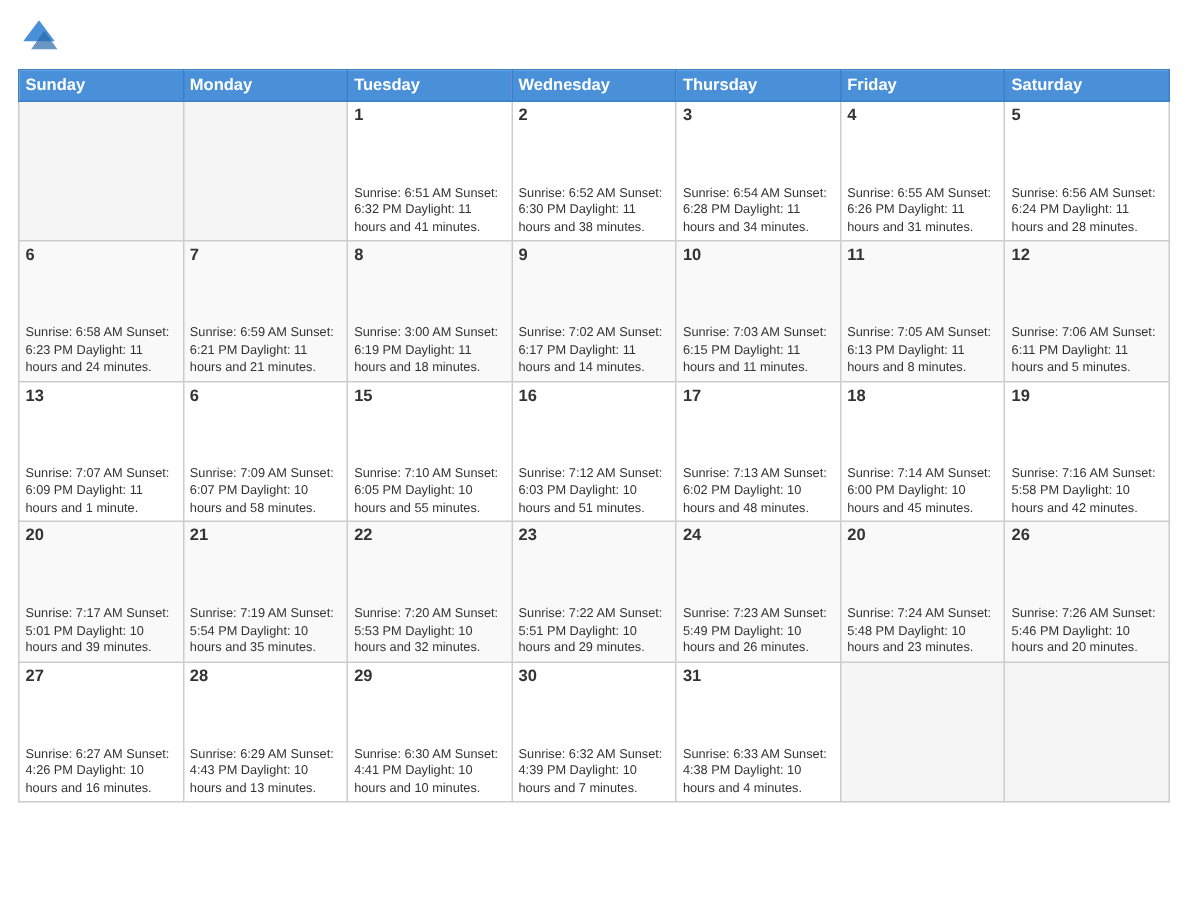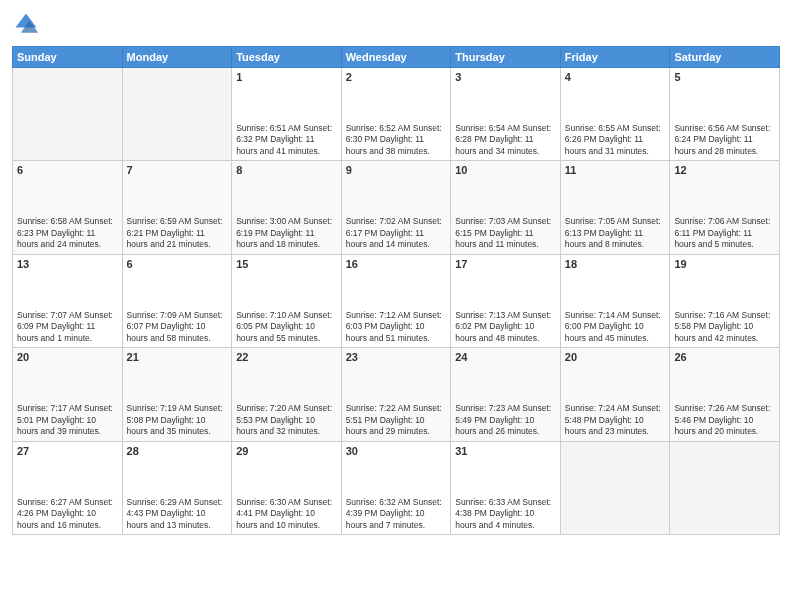--- a/index.html
+++ b/index.html
@@ -263,21 +263,21 @@
         <tr>
           <td>
             <div class="day-num">20</div>
             <div class="day-info">Sunrise: 7:17 AM
 Sunset: 5:01 PM
 Daylight: 10 hours and 39 minutes.</div>
           </td>
           <td>
             <div class="day-num">21</div>
             <div class="day-info">Sunrise: 7:19 AM
-Sunset: 5:08 PM
+Sunset: 5:54 PM
 Daylight: 10 hours and 35 minutes.</div>
           </td>
           <td>
             <div class="day-num">22</div>
             <div class="day-info">Sunrise: 7:20 AM
 Sunset: 5:53 PM
 Daylight: 10 hours and 32 minutes.</div>
           </td>
           <td>
             <div class="day-num">23</div>

